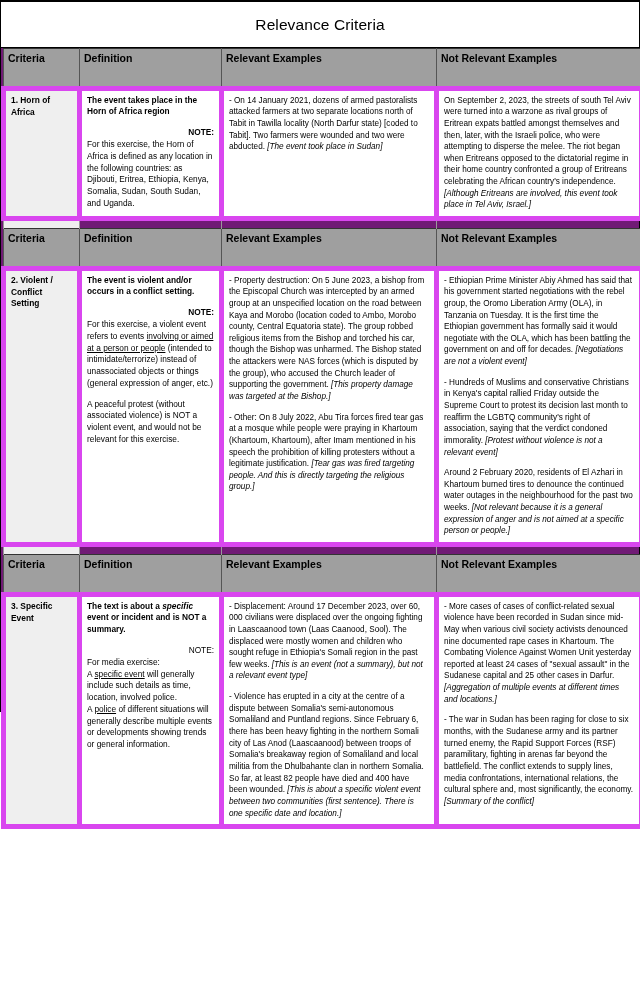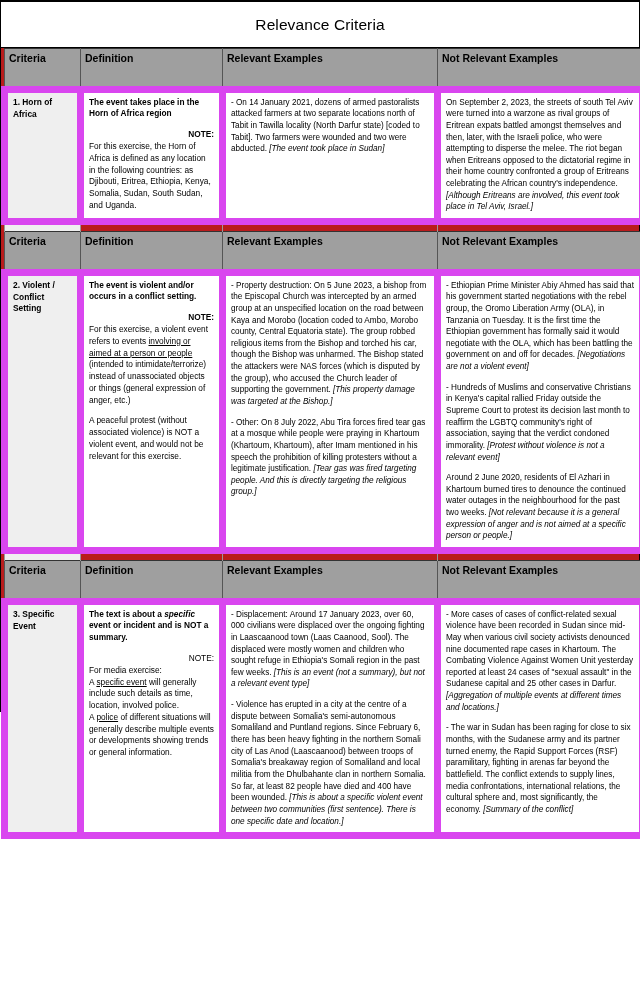--- a/index.html
+++ b/index.html
@@ -13,21 +13,21 @@
     font-family: "Liberation Sans", sans-serif;
     color: #000;
     overflow: hidden;
   }
   .page {
     width: 640px;
     height: 712px;
     position: relative;
     border: 1px solid #000;
     border-top: 2px solid #000;
-    background: #b91c1c;
+    background: #701a75;
   }
   .doc-title {
     text-align: center;
     font-size: 15.5px;
     padding: 14px 0 13px 0;
     letter-spacing: 0.1px;
     border-bottom: 1.5px solid #000;
     background: #fff;
   }
   table.criteria-table {
@@ -47,21 +47,21 @@
     border-bottom: 1.5px solid #333;
     text-align: left;
     font-size: 10.5px;
     font-weight: bold;
     padding: 3px 4px 21px 4px;
     vertical-align: middle;
     line-height: 1.2;
     white-space: nowrap;
   }
   td {
-    border: 7px solid #d946ef;
+    border: 5px solid #d946ef;
     vertical-align: top;
     padding: 4px 5px 5px 5px;
     font-size: 8.2px;
     line-height: 1.42;
   }
   td.cell-criteria {
     background: #efefef;
     font-weight: bold;
     font-size: 8.4px;
     border-right: 1px solid #8d8d8d;
@@ -147,21 +147,21 @@
           <p><span>For this exercise, a violent event refers to events </span><span class="ul">involving or aimed at a person or people</span><span> (intended to intimidate/terrorize) instead of unassociated objects or things (general expression of anger, etc.)</span></p>
           <p class="gap">A peaceful protest (without associated violence) is NOT a violent event, and would not be relevant for this exercise.</p>
         </td>
         <td class="cell-relevant">
           <p><span>- Property destruction: On 5 June 2023, a bishop from the Episcopal Church was intercepted by an armed group at an unspecified location on the road between Kaya and Morobo (location coded to Ambo, Morobo county, Central Equatoria state). The group robbed religious items from the Bishop and torched his car, though the Bishop was unharmed. The Bishop stated the attackers were NAS forces (which is disputed by the group), who accused the Church leader of supporting the government. </span><span class="it">[This property damage was targeted at the Bishop.]</span></p>
           <p class="gap"><span>- Other: On 8 July 2022, Abu Tira forces fired tear gas at a mosque while people were praying in Khartoum (Khartoum, Khartoum), after Imam mentioned in his speech the prohibition of killing protesters without a legitimate justification. </span><span class="it">[Tear gas was fired targeting people. And this is directly targeting the religious group.]</span></p>
         </td>
         <td class="cell-notrel">
           <p><span>- Ethiopian Prime Minister Abiy Ahmed has said that his government started negotiations with the rebel group, the Oromo Liberation Army (OLA), in Tanzania on Tuesday. It is the first time the Ethiopian government has formally said it would negotiate with the OLA, which has been battling the government on and off for decades. </span><span class="it">[Negotiations are not a violent event]</span></p>
           <p class="gap"><span>- Hundreds of Muslims and conservative Christians in Kenya's capital rallied Friday outside the Supreme Court to protest its decision last month to reaffirm the LGBTQ community's right of association, saying that the verdict condoned immorality. </span><span class="it">[Protest without violence is not a relevant event]</span></p>
-          <p class="gap"><span>Around 2 June 2020, residents of El Azhari in Khartoum burned tires to denounce the continued water outages in the neighbourhood for the past two weeks. </span><span class="it">[Not relevant because it is a general expression of anger and is not aimed at a specific person or people.]</span></p>
+          <p class="gap"><span>Around 2 February 2020, residents of El Azhari in Khartoum burned tires to denounce the continued water outages in the neighbourhood for the past two weeks. </span><span class="it">[Not relevant because it is a general expression of anger and is not aimed at a specific person or people.]</span></p>
         </td>
       </tr>
       <tr class="spacer-row">
         <td class="cell-criteria"></td>
           <td></td>
           <td></td>
           <td></td>
       </tr>
 
       <tr class="header-row">
@@ -173,21 +173,21 @@
       <tr>
         <td class="cell-criteria">3. Specific Event</td>
         <td class="cell-definition">
           <p class="def-head"><span>The text is about a </span><span class="it">specific</span><span> event or incident and is NOT a summary.</span></p>
           <p class="note-label">NOTE:</p>
           <p>For media exercise:</p>
           <p><span>A </span><span class="ul">specific event</span><span> will generally include such details as time, location, involved police.</span></p>
           <p><span>A </span><span class="ul">police</span><span> of different situations will generally describe multiple events or developments showing trends or general information.</span></p>
         </td>
         <td class="cell-relevant">
-          <p><span>- Displacement: Around 17 January 2023, over 60, 000 civilians were displaced over the ongoing fighting in Laascaanood town (Laas Caanood, Sool). The displaced were mostly women and children who sought refuge in Ethiopia's Somali region in the past few weeks. </span><span class="it">[This is an event (not a summary), but not a relevant event type]</span></p>
+          <p><span>- Displacement: Around 17 December 2023, over 60, 000 civilians were displaced over the ongoing fighting in Laascaanood town (Laas Caanood, Sool). The displaced were mostly women and children who sought refuge in Ethiopia's Somali region in the past few weeks. </span><span class="it">[This is an event (not a summary), but not a relevant event type]</span></p>
           <p class="gap"><span>- Violence has erupted in a city at the centre of a dispute between Somalia's semi-autonomous Somaliland and Puntland regions. Since February 6, there has been heavy fighting in the northern Somali city of Las Anod (Laascaanood) between troops of Somalia's breakaway region of Somaliland and local militia from the Dhulbahante clan in northern Somalia. So far, at least 82 people have died and 400 have been wounded. </span><span class="it">[This is about a specific violent event between two communities (first sentence). There is one specific date and location.]</span></p>
         </td>
         <td class="cell-notrel">
           <p><span>- More cases of cases of conflict-related sexual violence have been recorded in Sudan since mid-May when various civil society activists denounced nine documented rape cases in Khartoum. The Combating Violence Against Women Unit yesterday reported at least 24 cases of "sexual assault" in the Sudanese capital and 25 other cases in Darfur. </span><span class="it">[Aggregation of multiple events at different times and locations.]</span></p>
           <p class="gap"><span>- The war in Sudan has been raging for close to six months, with the Sudanese army and its partner turned enemy, the Rapid Support Forces (RSF) paramilitary, fighting in arenas far beyond the battlefield. The conflict extends to supply lines, media confrontations, international relations, the cultural sphere and, most significantly, the economy. </span><span class="it">[Summary of the conflict]</span></p>
         </td>
       </tr>
 
     </tbody>
   </table>

